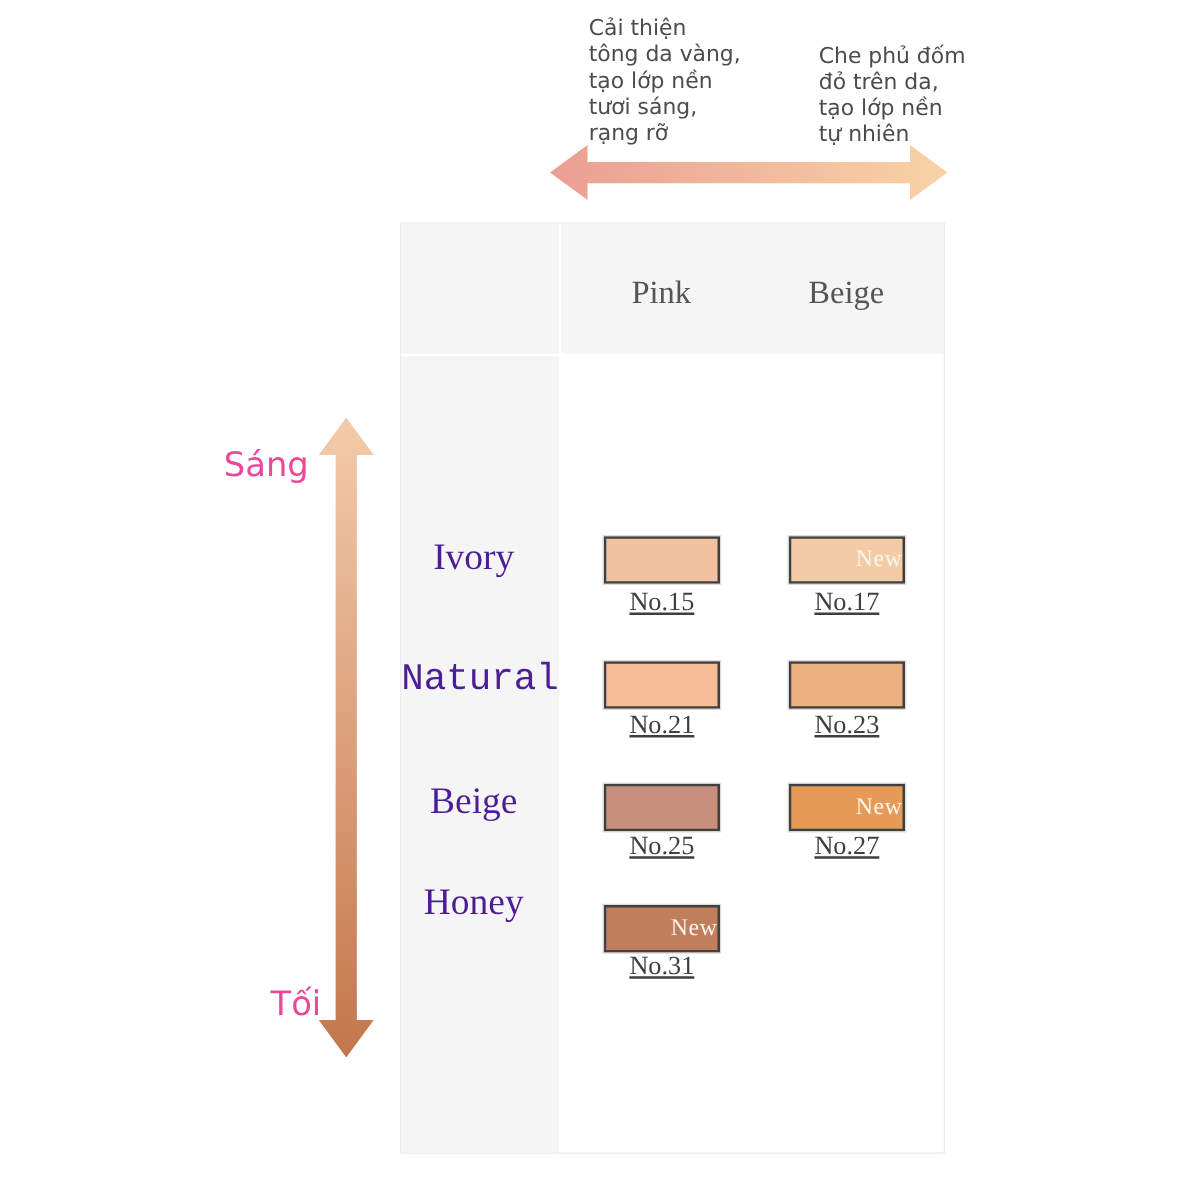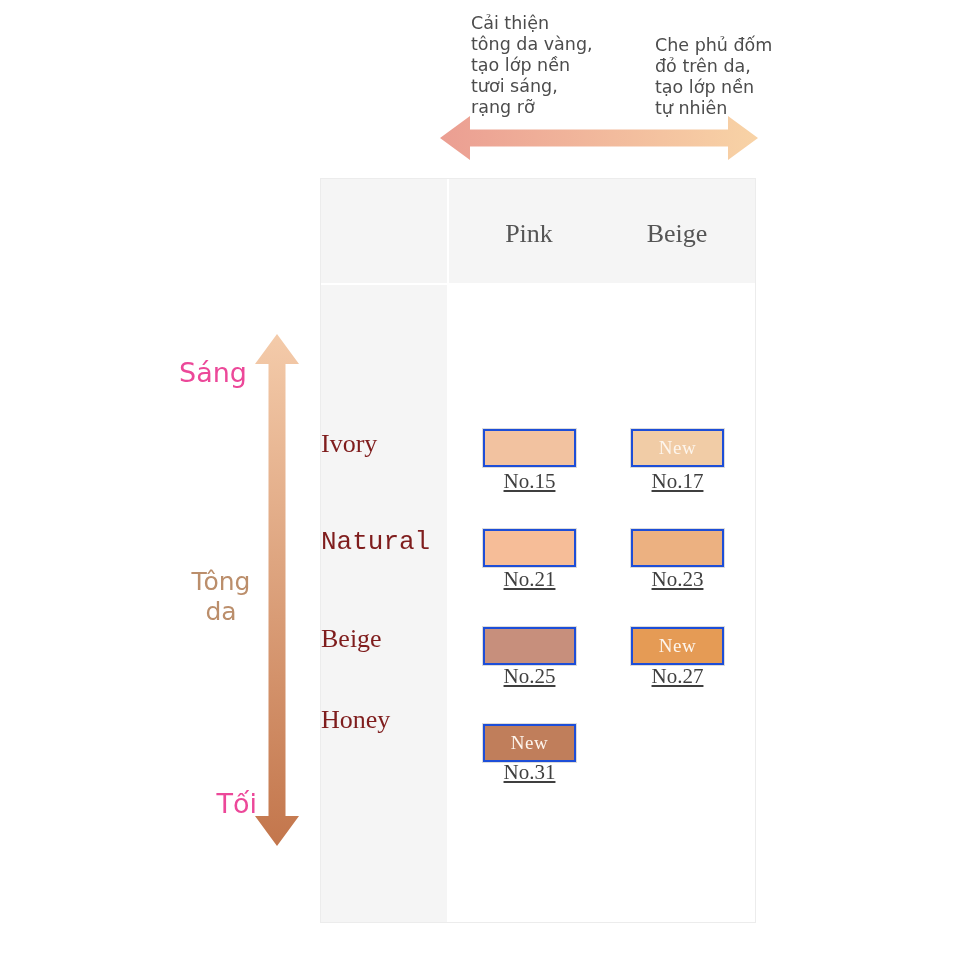--- a/index.html
+++ b/index.html
@@ -56,35 +56,35 @@
     position: absolute; top: 40px; width: 100px;
     text-align: center;
     font-family: "Liberation Serif", "DejaVu Serif", serif;
     font-size: 26px; color: #555555;
   }
   .col-pink  { left: 158px; }
   .col-beige { left: 306px; }
 
   .row-label {
     position: absolute; left: 0; width: 116px;
-    text-align: left;
+    text-align: center;
     font-family: "Liberation Serif", "DejaVu Serif", serif;
-    font-size: 26px; color: #7f1d1d;
+    font-size: 30px; color: #4c1d95;
   }
   .row-ivory   { top: 250px; }
   .row-natural { top: 348px; font-family: Liberation Mono, monospace; }
   .row-sand    { top: 445px; }
   .row-honey   { top: 526px; }
 
   .swatch {
     position: absolute;
     width: 93px; height: 38px;
-    border: 2px solid #1d4ed8;
+    border: 2px solid #404040;
     outline: 1px solid #dcdcdc;
-    display: flex; align-items: center; justify-content: center;
+    display: flex; align-items: center; justify-content: flex-end;
   }
   .c0 { left: 162px; }
   .c1 { left: 310px; }
   .r0 { top: 250px; }
   .r1 { top: 350px; }
   .r2 { top: 448px; }
   .r3 { top: 545px; }
 
   .new-badge {
     font-family: "Liberation Serif", "DejaVu Serif", serif;
@@ -133,22 +133,20 @@
     <defs>
       <linearGradient id="vgrad" x1="0" y1="0" x2="0" y2="1">
         <stop offset="0" stop-color="#f4cbaa"></stop>
         <stop offset="1" stop-color="#c3764c"></stop>
       </linearGradient>
     </defs>
     <polygon fill="url(#vgrad)" points="22,0 0,30 13.5,30 13.5,482 0,482 22,512 44,482 30.5,482 30.5,30 44,30"></polygon>
   </svg>
 
   <div class="axis-label label-sang">Sáng</div>
-  <div class="axis-label label-tongda">Tông
-da</div>
   <div class="axis-label label-toi">Tối</div>
 
   <div class="table">
     <div class="panel panel-corner"></div>
     <div class="panel panel-left-body"></div>
     <div class="panel panel-header-right"></div>
 
     <div class="col-header col-pink">Pink</div>
     <div class="col-header col-beige">Beige</div>
 

